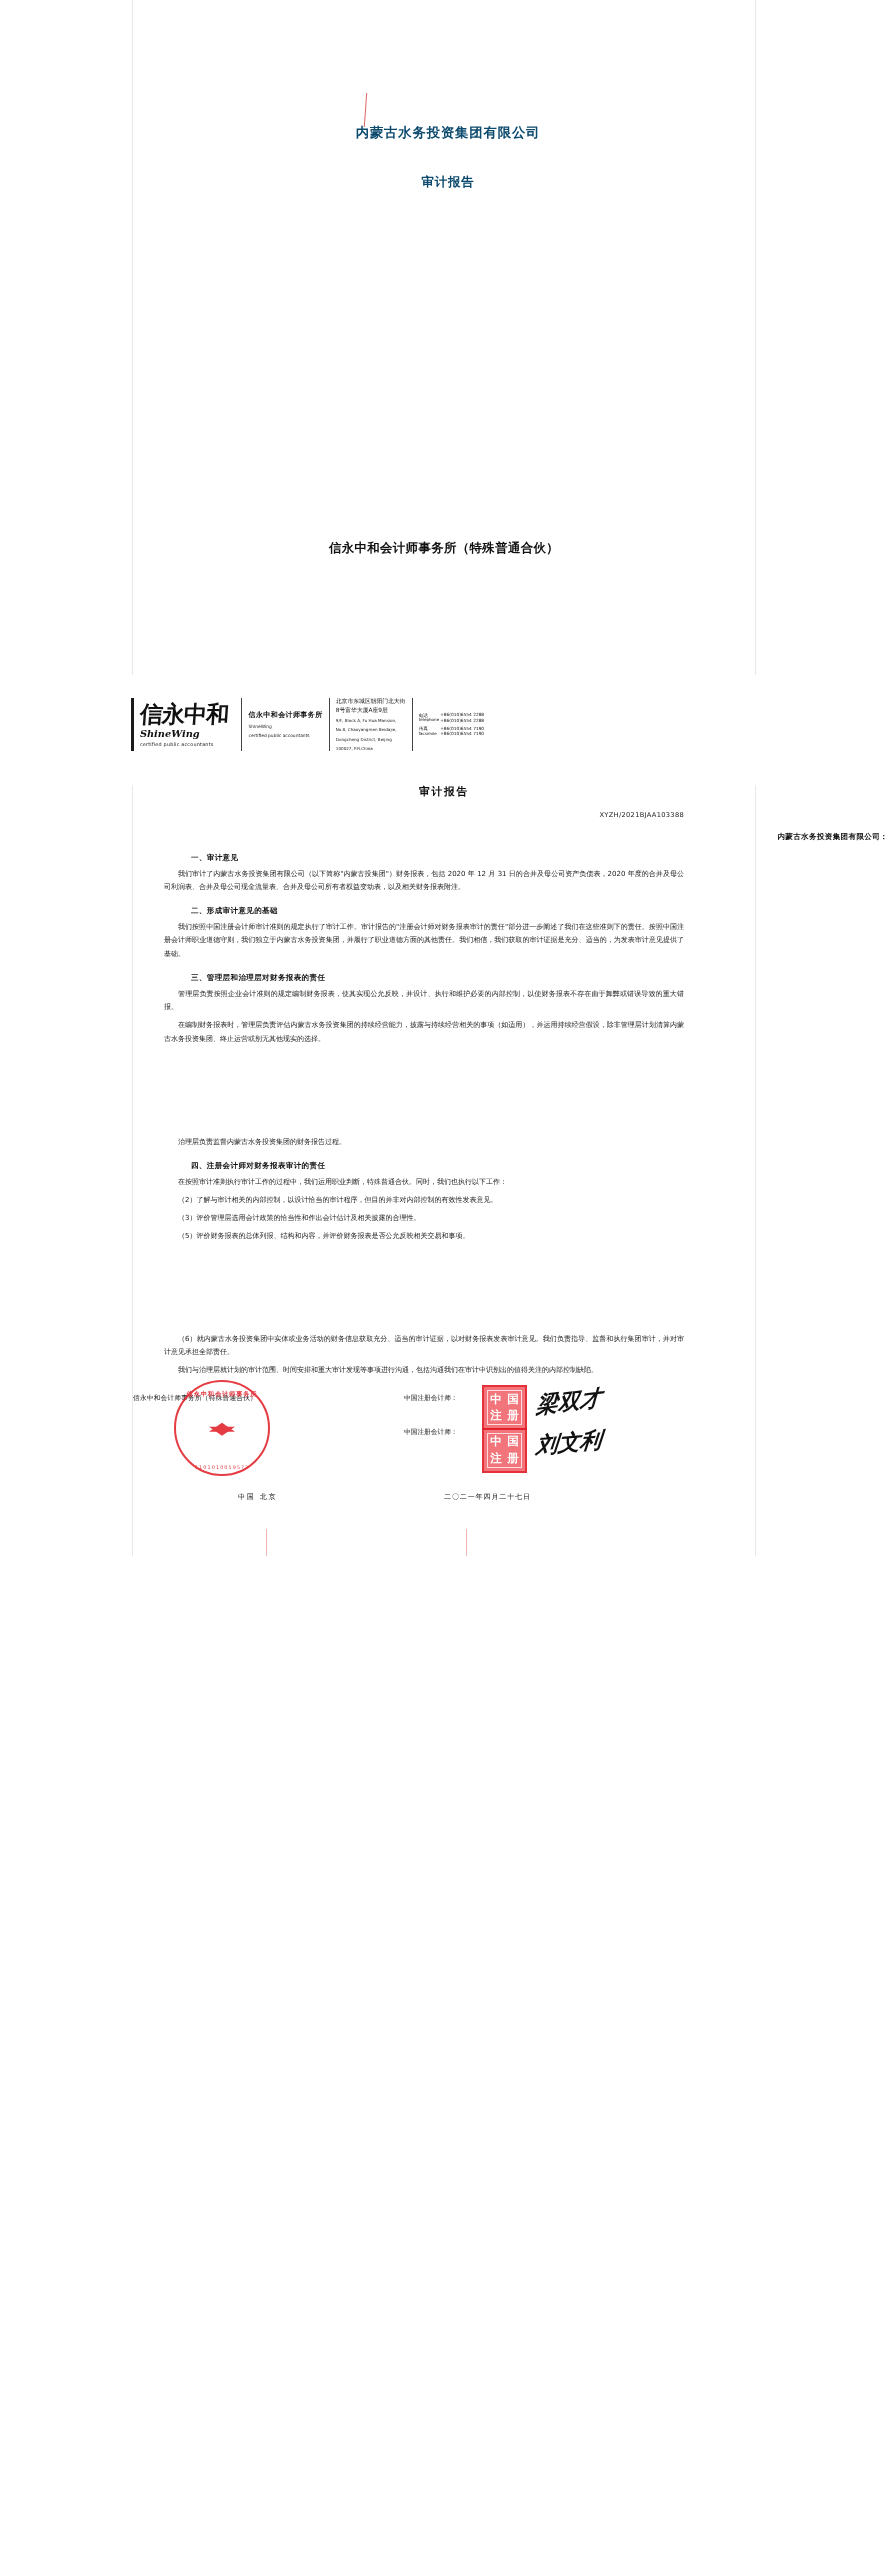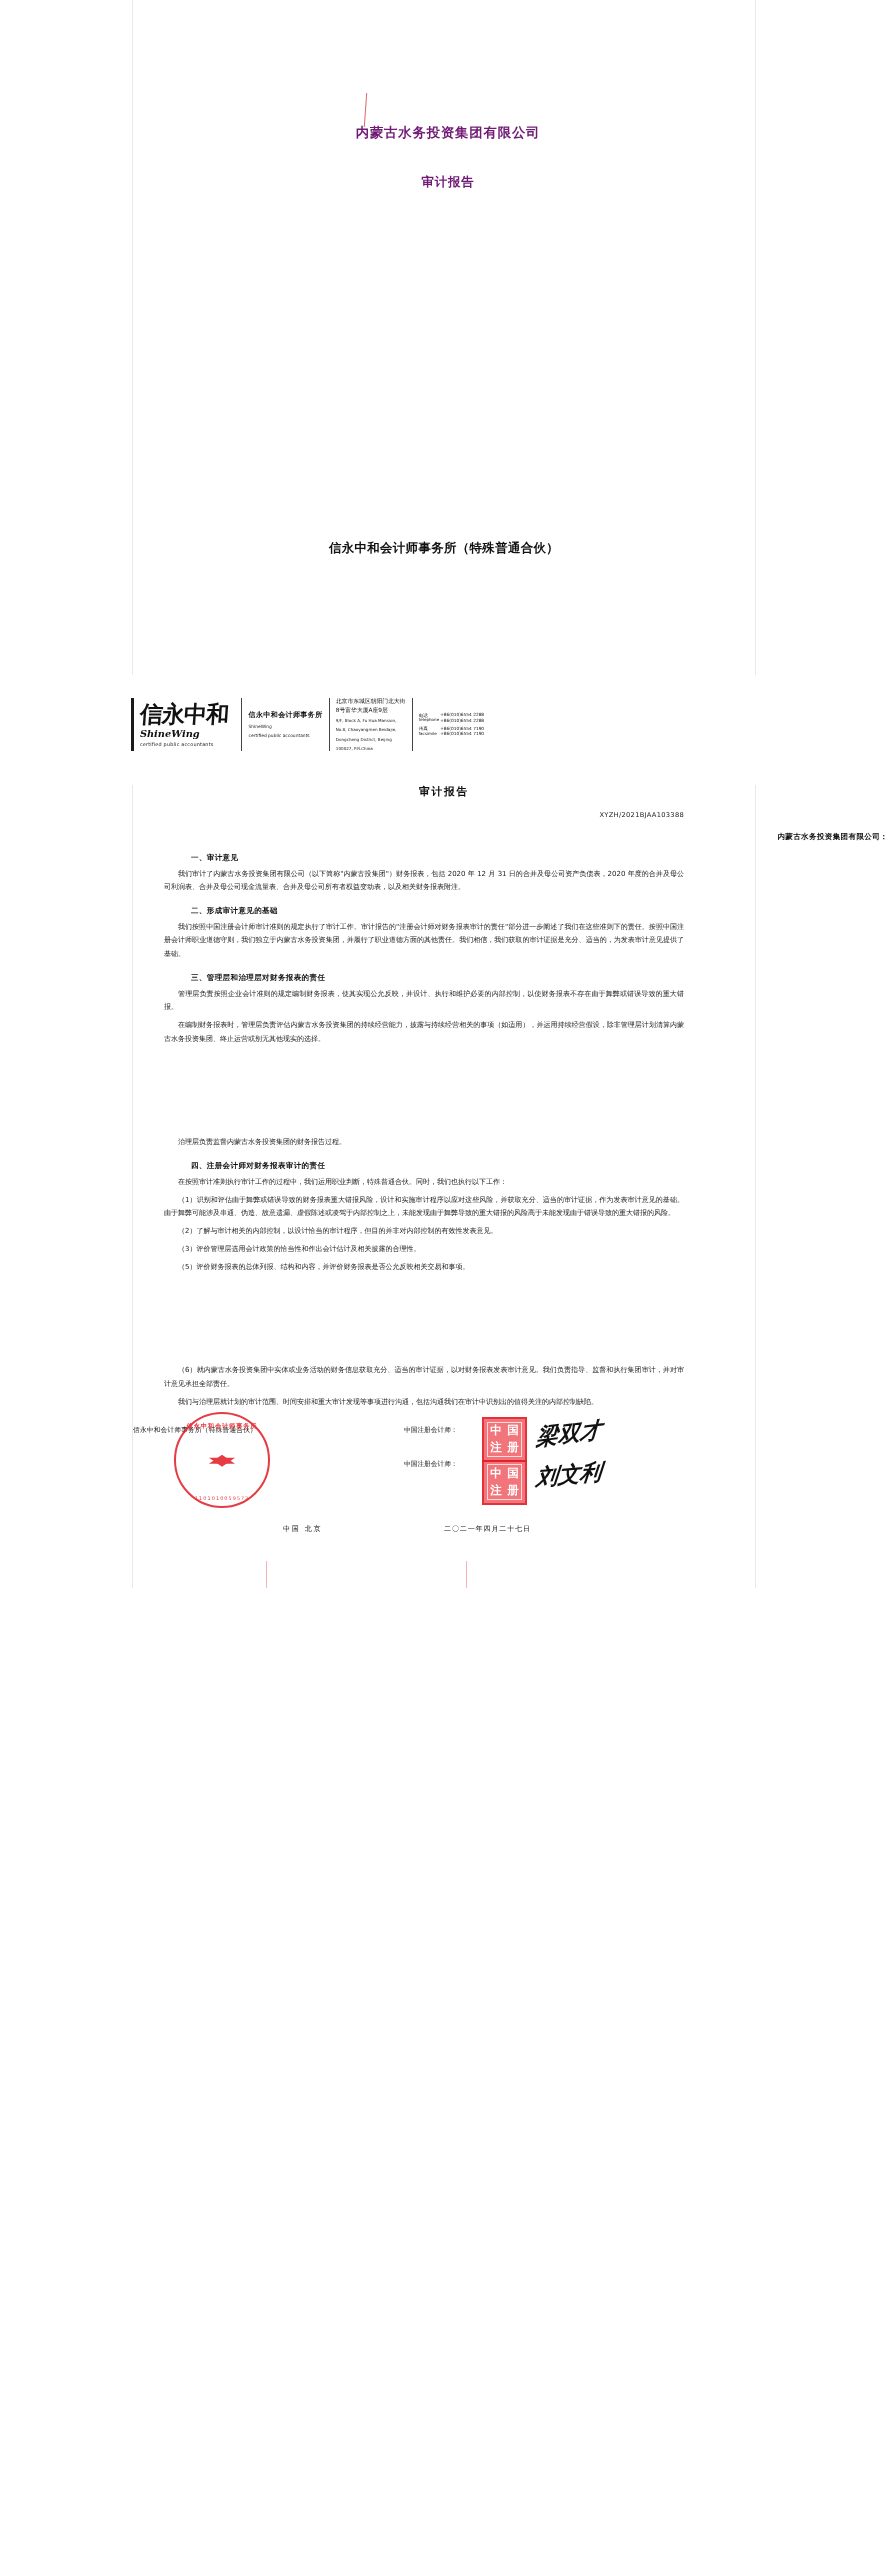--- a/index.html
+++ b/index.html
@@ -6,21 +6,21 @@
   body{width:888px;font-family:"DejaVu Sans","Liberation Sans",sans-serif;color:#111;}
   .page{position:relative;width:888px;background:#fff;}
 
   
   .sheet{position:relative;background:#fff;}
   .sheet-edge{position:absolute;top:0;bottom:0;width:0.9px;background:#e9e9e9;}
 
   
   .cover{position:relative;height:675px;}
   .cover-title{position:absolute;left:0;right:0;text-align:center;font-weight:bold;
-               color:#701a75;letter-spacing:0.9px;margin-left:8px;}
+               color:#0c4a6e;letter-spacing:0.9px;margin-left:8px;}
   .ct1{top:124px;font-size:13.3px;}
   .ct2{top:149px;font-size:12.4px;}
   .ct3{top:174px;font-size:12.4px;}
   .cover-firm{position:absolute;top:540px;left:0;right:0;text-align:center;
               font-size:12.4px;font-weight:bold;letter-spacing:0.4px;}
   .red-mark{position:absolute;top:93px;left:365px;width:0.9px;height:34px;
             background:#d94a4a;transform:rotate(4deg);opacity:.85;}
 
   
   .letterhead{position:relative;height:71px;margin-top:16px;}
@@ -53,21 +53,21 @@
   .sec-h{font-size:7.5px;font-weight:bold;margin:11.5px 0 0 191px;letter-spacing:0.4px;}
   .para{font-size:7px;line-height:1.95;margin:4.4px 204px 0 164px;text-align:justify;
         text-justify:inter-ideograph;text-indent:14px;color:#1a1a1a;}
   .gap-lg{height:85px;}
 
   
   .sig{position:relative;height:169px;margin-top:9px;}
   .sig-firm{position:absolute;left:133px;top:7px;font-size:6.7px;letter-spacing:0.2px;}
   .sig-mid{position:absolute;left:404px;top:7px;font-size:6.7px;}
   .sig-mid2{position:absolute;left:404px;top:41px;font-size:6.7px;}
-  .sig-city{position:absolute;left:238px;top:105px;font-size:7px;letter-spacing:1.8px;margin-left:45px;}
+  .sig-city{position:absolute;left:238px;top:105px;font-size:7px;letter-spacing:1.8px;}
   .sig-date{position:absolute;left:444px;top:105px;font-size:7px;letter-spacing:0.9px;}
 
   
   .seal-round{position:absolute;left:174px;top:-7px;width:92px;height:92px;
               border:2.7px solid #e2202a;border-radius:50%;opacity:.88;}
   .seal-round .star{position:absolute;left:50%;top:50%;width:0;height:0;
       transform:translate(-50%,-58%);
       border-left:13.3px solid transparent;border-right:13.3px solid transparent;
       border-bottom:9.8px solid #e2202a;}
   .seal-round .star:after{content:"";position:absolute;left:-13.3px;top:3.6px;width:0;height:0;
@@ -179,21 +179,20 @@
     <div class="para">管理层负责按照企业会计准则的规定编制财务报表，使其实现公允反映，并设计、执行和维护必要的内部控制，以使财务报表不存在由于舞弊或错误导致的重大错报。</div>
     <div class="para">在编制财务报表时，管理层负责评估内蒙古水务投资集团的持续经营能力，披露与持续经营相关的事项（如适用），并运用持续经营假设，除非管理层计划清算内蒙古水务投资集团、终止运营或别无其他现实的选择。</div>
 
     <div class="gap-lg"></div>
 
     <div class="para">治理层负责监督内蒙古水务投资集团的财务报告过程。</div>
 
     <div class="sec-h">四、注册会计师对财务报表审计的责任</div>
     <div class="para">在按照审计准则执行审计工作的过程中，我们运用职业判断，特殊普通合伙。同时，我们也执行以下工作：</div>
 
-    <div class="para">（1）识别和评估由于舞弊或错误导致的财务报表重大错报风险，设计和实施审计程序以应对这些风险，并获取充分、适当的审计证据，作为发表审计意见的基础。由于舞弊可能涉及串通、伪造、故意遗漏、虚假陈述或凌驾于内部控制之上，未能发现由于舞弊导致的重大错报的风险高于未能发现由于错误导致的重大错报的风险。</div>
     <div class="para">（2）了解与审计相关的内部控制，以设计恰当的审计程序，但目的并非对内部控制的有效性发表意见。</div>
     <div class="para">（3）评价管理层选用会计政策的恰当性和作出会计估计及相关披露的合理性。</div>
     <div class="para">（5）评价财务报表的总体列报、结构和内容，并评价财务报表是否公允反映相关交易和事项。</div>
 
     <div class="gap-lg"></div>
 
     <div class="para">（6）就内蒙古水务投资集团中实体或业务活动的财务信息获取充分、适当的审计证据，以对财务报表发表审计意见。我们负责指导、监督和执行集团审计，并对审计意见承担全部责任。</div>
     <div class="para">我们与治理层就计划的审计范围、时间安排和重大审计发现等事项进行沟通，包括沟通我们在审计中识别出的值得关注的内部控制缺陷。</div>
   </div>
 

